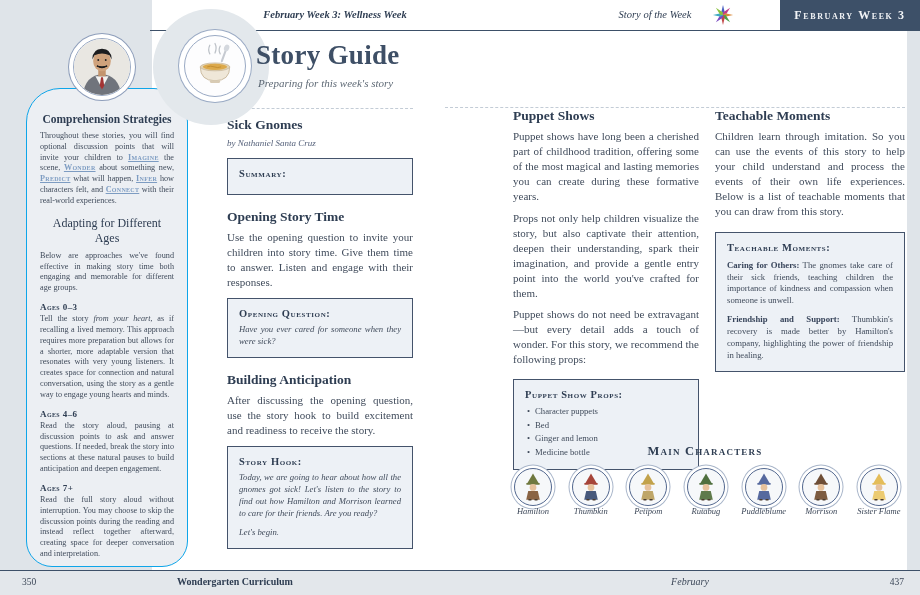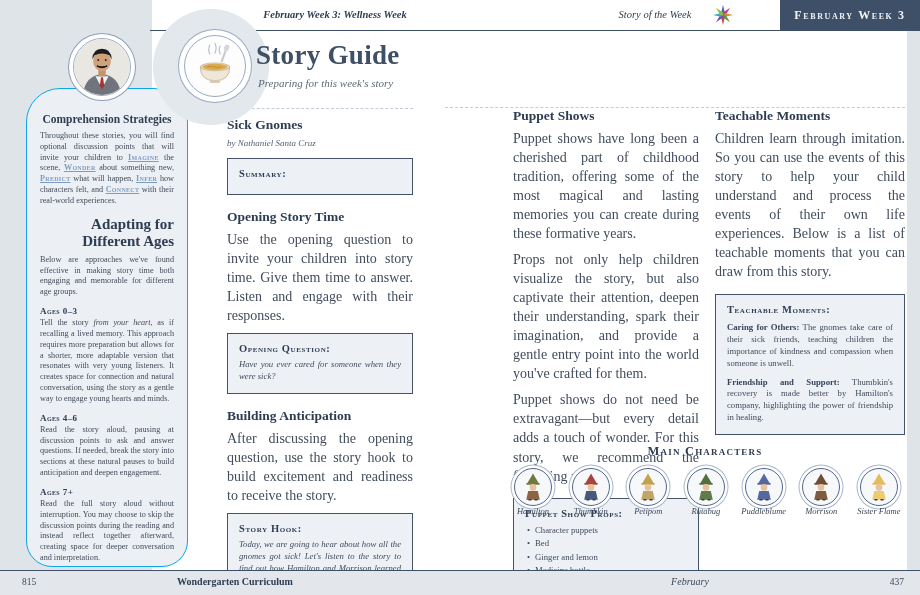--- a/index.html
+++ b/index.html
@@ -30,38 +30,38 @@
                  border:1px solid #9aaac4; }
   .photo-circle { left:73px; top:38px; width:58px; height:58px;
                   box-shadow:0 0 0 4px #fff, 0 0 0 5px #8d9dba; overflow:hidden; }
   .bowl-circle  { left:184px; top:35px; width:62px; height:62px;
                   box-shadow:0 0 0 5px #fff, 0 0 0 6px #9aaac4; }
   
   .sidebar-card { position:absolute; left:26px; top:88px; width:162px; height:479px;
                   background:#eceff3; border:1px solid #0ea5e9; border-radius:34px 34px 26px 26px;
                   padding:24px 13px 10px 13px; overflow:hidden; z-index:3; }
   .sb-title  { text-align:center; font-weight:bold; font-size:11.5px; color:#2e3d52; margin-bottom:6px; }
-  .sb-title2 { text-align:right; font-weight:bold; font-size:15px;  color:#2e3d52; margin:9px 0 5px; }
+  .sb-title2 { text-align:center; font-weight:normal; font-size:12px;  color:#2e3d52; margin:9px 0 5px; }
   .sb-body   { font-size:8.2px; line-height:1.32; text-align:justify; color:#414c5c; }
   .sb-label  { font-variant:small-caps; font-weight:bold; letter-spacing:0.4px; font-size:9px;
                color:#2e3d52; margin:8px 0 2px; }
   .kw     { color:#7d9cc2; font-variant:small-caps; font-weight:bold; letter-spacing:0.3px;text-decoration:underline; }
   
   .sg-title    { position:absolute; left:256px; top:40px; font-size:27px; font-weight:bold;
                  color:#3e4f66; letter-spacing:0.3px; z-index:5; }
   .sg-subtitle { position:absolute; left:258px; top:77px; font-style:italic; font-size:11px;
                  color:#5f6a76; z-index:5; }
   .col { position:absolute; top:108px; }
   .col-l  { left:227px; width:186px; }
   .col-ra { left:513px; width:186px; }
   .col-rb { left:715px; width:190px; }
   .divider { border-top:1px dashed #c3ccd6; margin-bottom:8px; }
   .divider-right { position:absolute; left:445px; top:107px; width:460px; border-top:1px dashed #c3ccd6; }
   .h2 { font-size:13.5px; font-weight:bold; color:#2e3d52; margin-bottom:5px; }
-  .body { font-size:14px; line-height:1.36; text-align:justify; color:#414c5c; }
+  .body { font-size:11px; line-height:1.36; text-align:justify; color:#414c5c; }
   .byline { font-style:italic; font-size:9px; color:#55617a; margin:1px 0 10px; }
   .infobox { border:1px solid #44536b; border-radius:0; background:#edf1f6;
              padding:9px 11px 10px; margin-bottom:14px; }
   .infobox .label { font-variant:small-caps; font-weight:bold; letter-spacing:0.6px;
                     font-size:10.5px; color:#2e3d52; margin-bottom:5px; }
   .infobox .ibody { font-size:8.7px; line-height:1.36; text-align:justify; color:#414c5c; }
   .italic { font-style:italic; }
   .mt14 { margin-top:14px; } .mb8 { margin-bottom:8px; } .mb7 { margin-bottom:7px; }
   .props-list { list-style:none; margin-top:2px; }
   .props-list li { font-size:8.7px; line-height:1.55; color:#414c5c; }
@@ -334,19 +334,19 @@
           <path d="M14 25 L26 25 L28.5 36 L11.5 36 Z" fill="var(--body)"></path>
           <rect x="14" y="35" width="4.4" height="2" rx="1" fill="#4a3b2d"></rect>
           <rect x="21.6" y="35" width="4.4" height="2" rx="1" fill="#4a3b2d"></rect>
         </svg>
       </div>
       <div class="char-name">Sister Flame</div>
     </div>
     </div>
 
   <div class="footer">
-    <span class="ft-pg-l">815</span>
+    <span class="ft-pg-l">350</span>
     <span class="ft-mid-l">Wondergarten Curriculum</span>
     <span class="ft-mid-r">February</span>
     <span class="ft-pg-r">437</span>
   </div>
 
 </div>
 
 </body></html>

